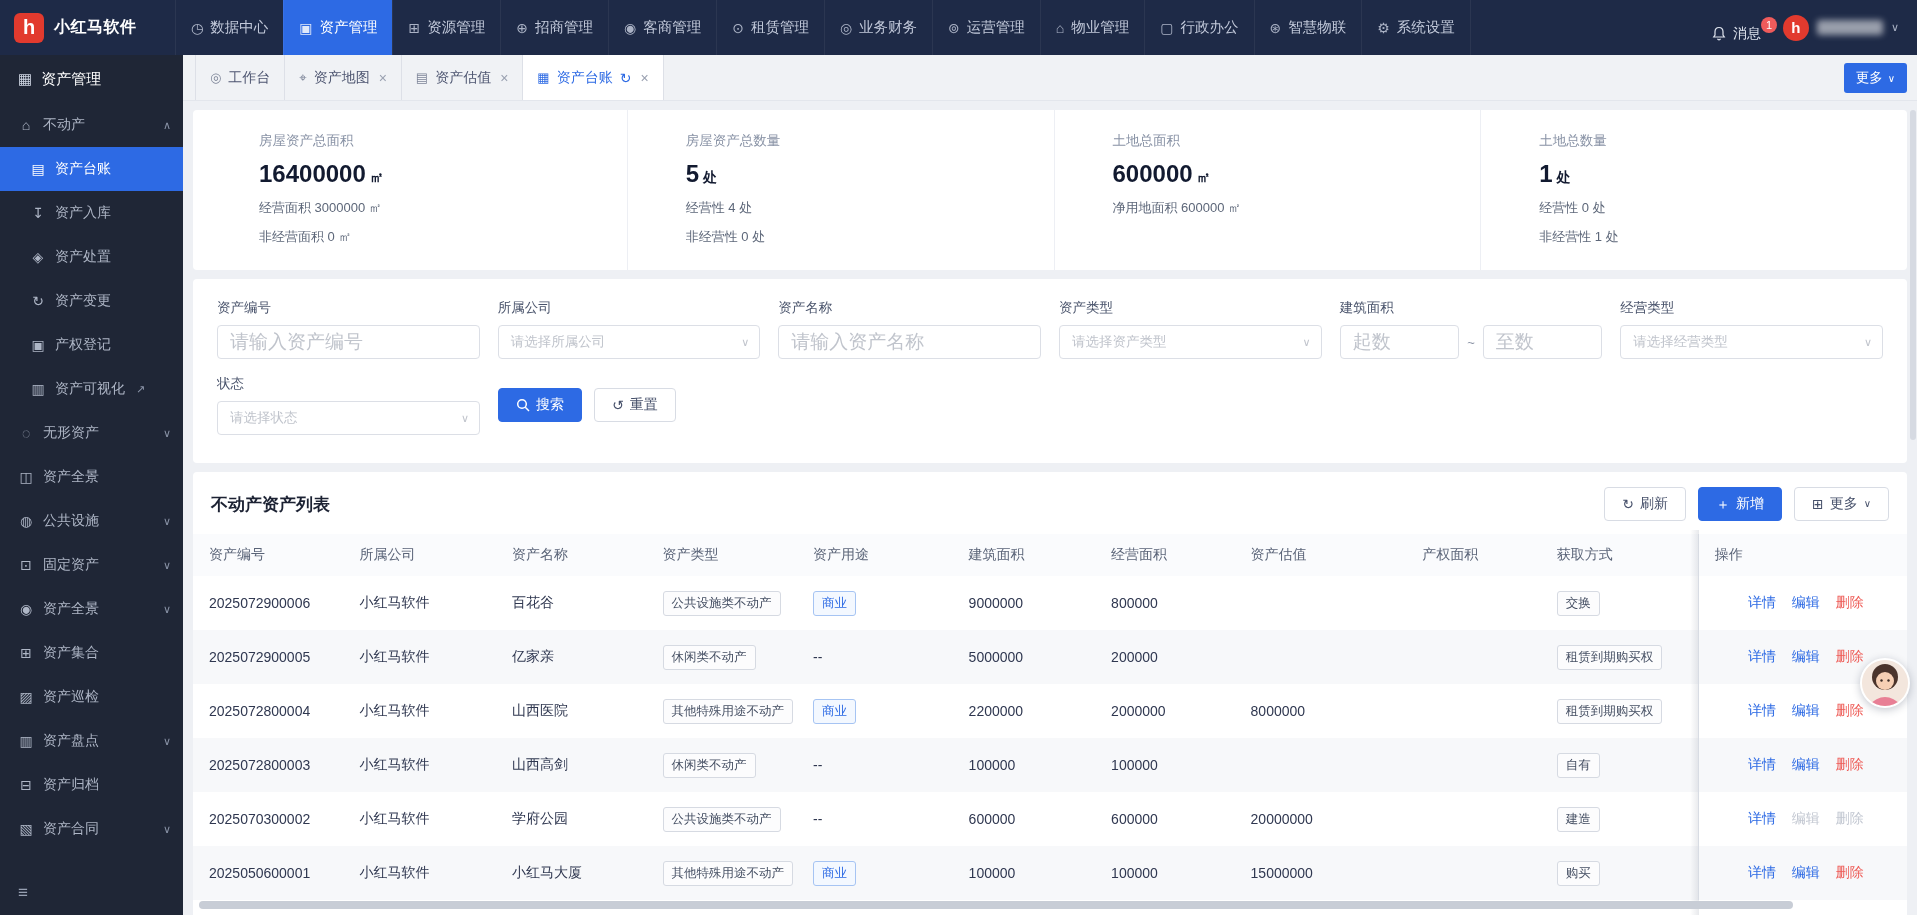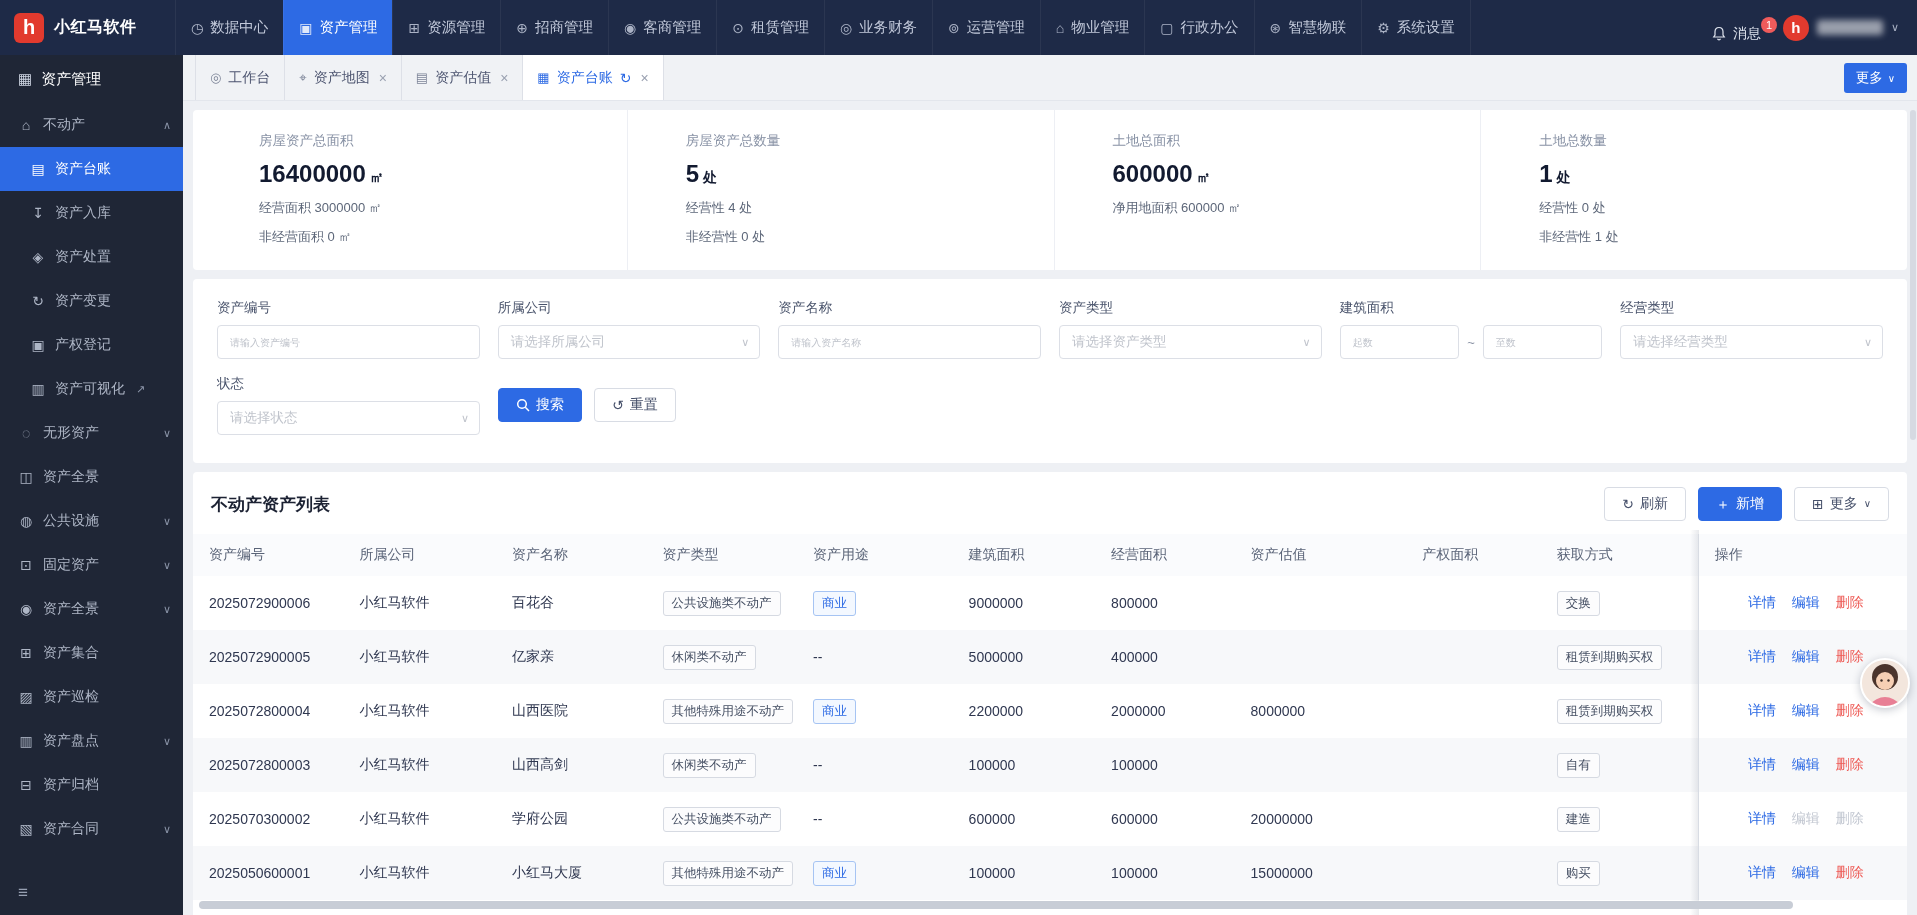--- a/index.html
+++ b/index.html
@@ -59,21 +59,21 @@
   .stat:first-child { border-left:none; padding-left:66px; }
   .stat-label { font-size:13.5px; color:#8892a5; }
   .stat-value { margin-top:10px; font-size:24px; font-weight:bold; color:#121a30; }
   .stat-unit { font-size:14px; margin-left:4px; }
   .stat-line { margin-top:11px; font-size:13px; color:#5d6779; }
 
   
   .filter-card { margin-top:9px; background:#fff; border-radius:4px; height:184px; flex:0 0 184px; padding:20px 24px 0; }
   .f-grid { display:grid; grid-template-columns:repeat(6,1fr); column-gap:18px; }
   .f-label { font-size:13.5px; color:#49536b; margin-bottom:8px; }
-  .f-input { width:100%; height:34px; border:1px solid #dcdfe6; border-radius:4px; padding:0 12px; font-size:10px; color:#ef4444; font-family:inherit; outline:none; background:#fff; }
+  .f-input { width:100%; height:34px; border:1px solid #dcdfe6; border-radius:4px; padding:0 12px; font-size:19px; color:#ef4444; font-family:inherit; outline:none; background:#fff; }
   .f-input::placeholder { color:#c0c4cc; }
   .f-select { width:100%; height:34px; border:1px solid #dcdfe6; border-radius:4px; padding:0 10px 0 12px; display:flex; align-items:center; justify-content:space-between; cursor:pointer; background:#fff; }
   .f-select .ph { color:#c0c4cc; font-size:13.5px; }
   .f-select .chev { color:#c0c4cc; font-size:11px; }
   .f-range { display:flex; align-items:center; gap:8px; }
   .f-range .f-input { flex:1; min-width:0; }
   .f-sep { color:#8b93a5; font-size:13px; }
   .f-row2 { display:flex; gap:18px; margin-top:16px; align-items:center; }
   .f-row2 .f-field { width:263px; }
   .btn { height:34px; border-radius:4px; font-size:14px; display:inline-flex; align-items:center; gap:6px; padding:0 17px; cursor:pointer; font-family:inherit; white-space:nowrap; }
@@ -457,21 +457,21 @@
                   <span class="op-link red">删除</span>
                 </td>
               </tr>
               <tr>
                 <td>2025072900005</td>
                 <td>小红马软件</td>
                 <td>亿家亲</td>
                 <td><span class="tag">休闲类不动产</span></td>
                 <td>--</td>
                 <td>5000000</td>
-                <td>400000</td>
+                <td>200000</td>
                 <td></td>
                 <td></td>
                 <td><span class="tag">租赁到期购买权</span></td>
                 <td class="op">
                   <span class="op-link">详情</span>
                   <span class="op-link">编辑</span>
                   <span class="op-link red">删除</span>
                 </td>
               </tr>
               <tr>

